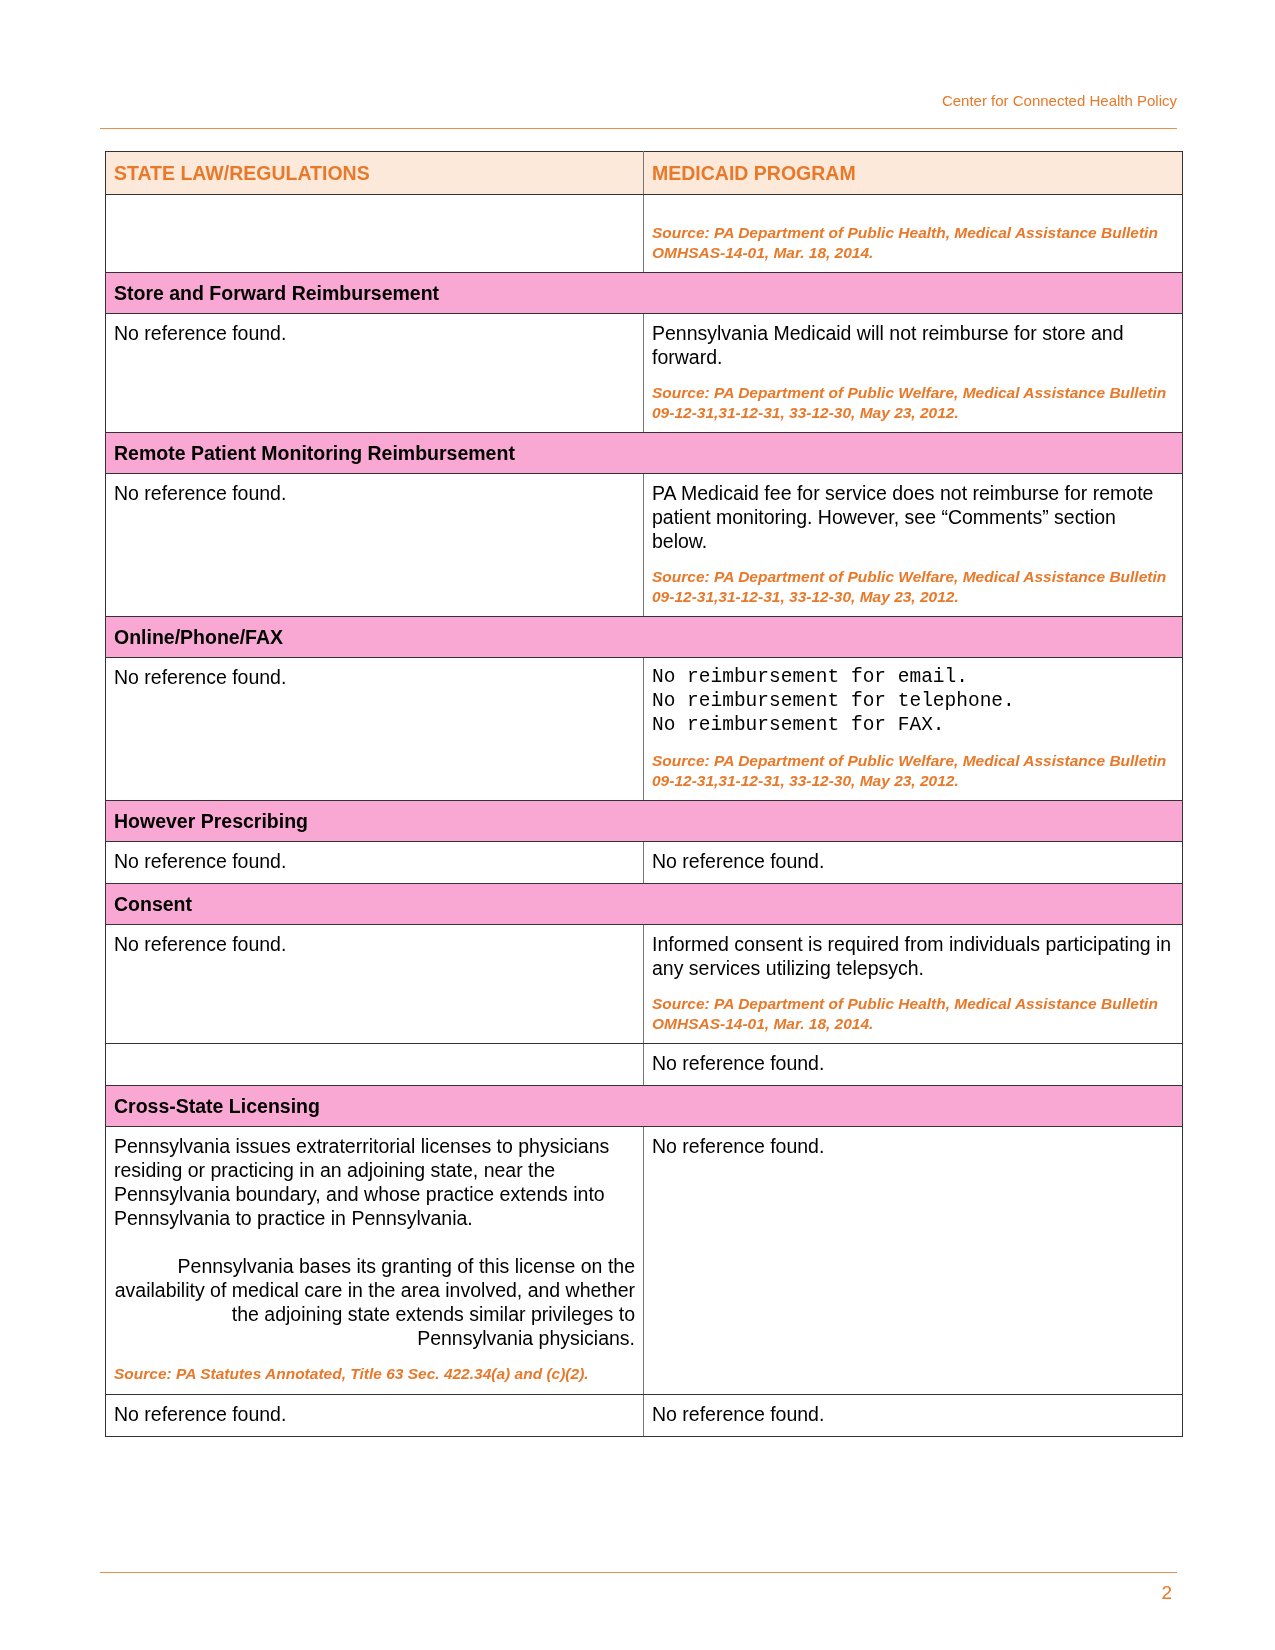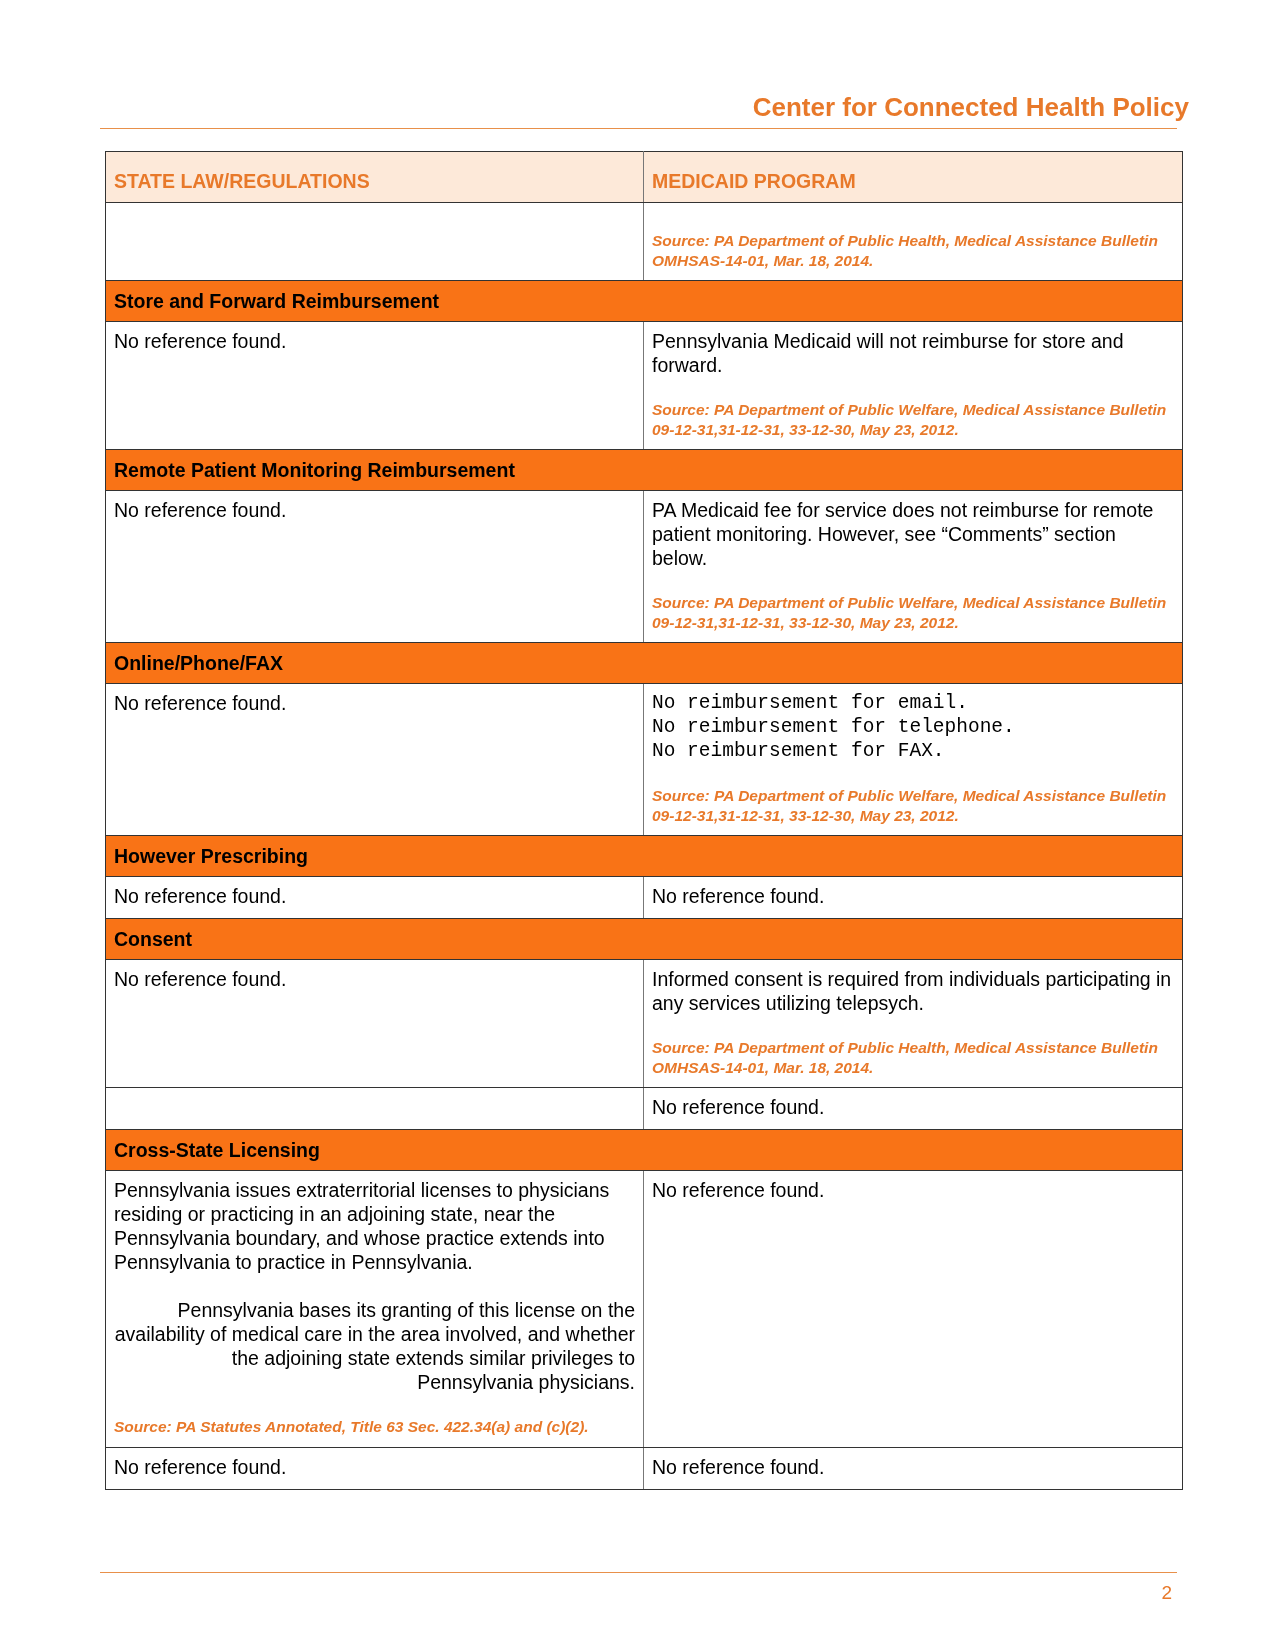--- a/index.html
+++ b/index.html
@@ -1,29 +1,29 @@
 <!DOCTYPE html>
 <html><head>
 <meta charset="utf-8">
 <style>
   html, body { margin: 0; padding: 0; background: #ffffff; }
   body { width: 1275px; height: 1650px; position: relative; font-family: "Liberation Sans", sans-serif; color: #000; }
-  .page-header { position: absolute; left: 112px; top: 92px; width: 1077px; text-align: right; font-size: 26px; color: #e8792a; font-weight: bold; }
+  .page-header { position: absolute; left: 100px; top: 92px; width: 1077px; text-align: right; font-size: 15px; color: #e8792a; }
   .header-rule { position: absolute; left: 100px; top: 128px; width: 1077px; height: 0; border-top: 1px solid #e8904a; }
   .footer-rule { position: absolute; left: 100px; top: 1572px; width: 1077px; height: 0; border-top: 1px solid #e8904a; }
   .page-number { position: absolute; left: 100px; top: 1582px; width: 1072px; text-align: right; font-size: 19px; color: #e8792a; }
 
   table.policy { position: absolute; left: 105px; top: 151px; width: 1078px; border-collapse: collapse; table-layout: fixed; }
   table.policy td { border: 1.5px solid #333; vertical-align: top; padding: 7px 8px 10px 8px; font-size: 19.5px; line-height: 24px; }
   table.policy td.left { width: 521px; border-right: 1.5px solid #777; }
   table.policy td.right { border-left: 1.5px solid #777; }
-  tr.col-header td { background: #fde9d9; color: #e8792a; font-weight: bold; font-size: 19.5px; padding: 17px 8px 9px 8px; }
-  tr.section td { background: #f97316; font-weight: bold; padding: 8px 8px 8px 8px; }
+  tr.col-header td { background: #fde9d9; color: #e8792a; font-weight: bold; font-size: 19.5px; padding: 9px 8px 9px 8px; }
+  tr.section td { background: #f9a8d4; font-weight: bold; padding: 8px 8px 8px 8px; }
   .body-text { display: block; }
-  .src { display: block; color: #e8792a; font-weight: bold; font-style: italic; font-size: 15.5px; line-height: 19.5px; margin-top: 23px; }
+  .src { display: block; color: #e8792a; font-weight: bold; font-style: italic; font-size: 15.5px; line-height: 19.5px; margin-top: 14px; }
   .src.first { margin-top: 22px; }
   .para + .para { margin-top: 24px; text-align: right; }
   .line { display: block; font-family: Liberation Mono, monospace; }
 </style>
 </head>
 <body>
 
 <div class="page-header">Center for Connected Health Policy</div>
 <div class="header-rule"></div>
 

